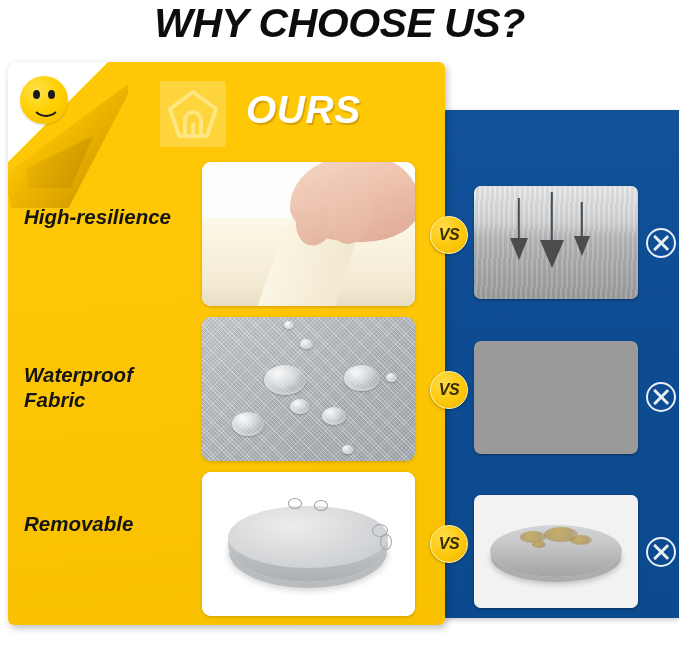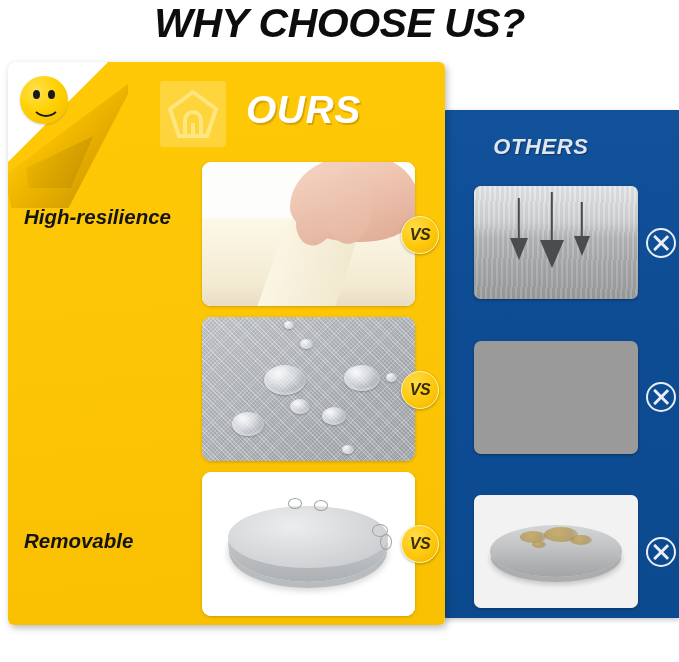--- a/index.html
+++ b/index.html
@@ -219,41 +219,41 @@
     left: 16px;
     width: 185px;
     font-weight: bold;
     font-style: italic;
     font-size: 20.5px;
     line-height: 25px;
     color: #141414;
   }
   .ft1 { top: 142px; }
   .ft2 { top: 300px; }
-  .ft3 { top: 466px; }
+  .ft3 { top: 449px; }
 
   
   .yel-photo {
     position: absolute;
     left: 194px;
     width: 213px;
     height: 144px;
     border-radius: 9px;
     overflow: hidden;
     background: #ffffff;
     box-shadow: 0 1px 3px rgba(120,85,0,0.35);
   }
   .yp1 { top: 100px; }
   .yp2 { top: 255px; }
   .yp3 { top: 410px; }
 
   
   .vs-badge {
     position: absolute;
-    left: 401px;
+    left: 430px;
     width: 38px;
     height: 38px;
     border-radius: 50%;
     background: radial-gradient(circle at 36% 30%, #ffdc4a 0%, #fdc80c 55%, #eeb400 100%);
     border: 1.6px solid #fff2b0;
     box-sizing: border-box;
     box-shadow: 0 1px 3px rgba(0,0,0,0.3);
     display: flex;
     align-items: center;
     justify-content: center;
@@ -358,21 +358,20 @@
     background: radial-gradient(circle at 40% 35%, rgba(198,168,88,0.85) 0%, rgba(166,134,58,0.6) 60%, rgba(140,112,44,0.25) 100%);
   }
 </style>
 </head>
 <body>
 
 <div class="title">WHY CHOOSE US?</div>
 
 <div class="blue-panel">
 
-  <div class="others-label">OTHERS</div>
 
   <div class="blue-photo bp1">
     <div class="sag-photo"></div>
     <div class="arrow" style="left:36px; top:12px; height:62px; width:18px;">
       <div class="stem" style="height:42px;"></div>
       <div class="head" style="top:40px;"></div>
     </div>
     <div class="arrow" style="left:66px; top:6px; height:80px; width:24px;">
       <div class="stem" style="height:50px;"></div>
       <div class="head" style="top:48px; border-left-width:12px; border-right-width:12px; border-top-width:28px;"></div>
@@ -421,20 +420,24 @@
       <path d="M25,44 L25,33" fill="none" stroke="#ffe680" stroke-width="4"></path>
     </svg>
   </div>
 
   <div class="ours-label">OURS</div>
 
   <div class="feat-text ft1">
     <div>High-resilience</div>
   </div>
 
+  <div class="feat-text ft2">
+    <div>Waterproof</div>
+    <div>Fabric</div>
+  </div>
 
   <div class="feat-text ft3">
     <div>Removable</div>
   </div>
 
   <div class="yel-photo yp1">
     <div class="foam-photo">
       <div class="foam-slab"></div>
       <div class="foam-peel"></div>
       <div class="hand"></div>

